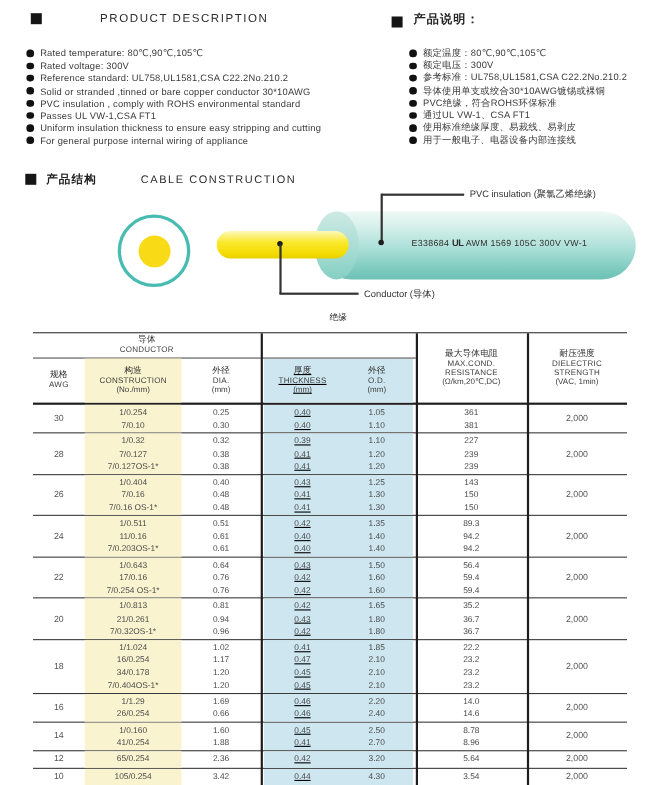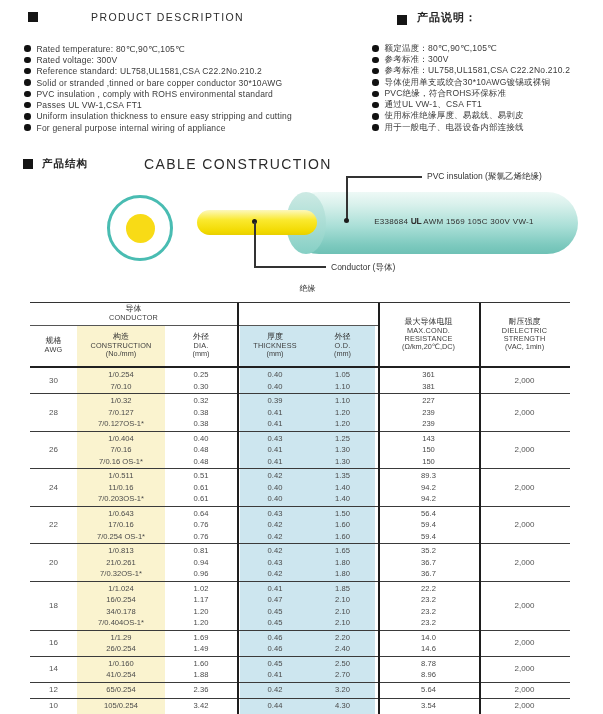--- a/index.html
+++ b/index.html
@@ -48,21 +48,21 @@
   .hen { font-size:7.3px; color:#3d3d3d; letter-spacing:0.2px; }
   .hsub { font-size:7.3px; color:#3d3d3d; }
   .g-cond { grid-column:1/4; grid-row:1; border-bottom:1px solid #555; }
   .g-ins  { grid-column:4/6; grid-row:1; border-bottom:1px solid #555;gap:41px; }
   .h-res  { grid-column:6; grid-row:1/3;align-items:center; }
   .h-str  { grid-column:7; grid-row:1/3; }
   .h-awg{grid-column:1;grid-row:2;} .h-con{grid-column:2;grid-row:2;}
   .h-dia{grid-column:3;grid-row:2;} .h-thk{grid-column:4;grid-row:2;} .h-od{grid-column:5;grid-row:2;}
   .bg-y { background:#faf3cf; }
   .bg-b { background:#cde6ef; background-clip:padding-box; }
-  .clip-l { border-left:3px solid transparent; }
+  .clip-l { border-left:3px solid transparent;text-decoration:underline; }
   .clip-r { border-right:3px solid transparent; }
   .t-row { border-top:1.5px solid #3a3a3a; }
   .t-row:first-child { border-top:none; }
   .tbody .cell { display:flex; flex-direction:column; justify-content:center;
     text-align:center; padding:1px 0; min-height:15px; }
   .tbody .line { font-size:7.6px; line-height:11.5px; color:#4a4a4a; }
   .c-awg .line, .c-str .line { font-size:8px; color:#555; }
 </style>
 </head>
 <body>
@@ -101,32 +101,32 @@
       <div class="bullet">
         <span class="dot"></span>
         <span class="btx">Uniform insulation thickness to ensure easy stripping and cutting</span>
       </div>
       <div class="bullet">
         <span class="dot"></span>
         <span class="btx">For general purpose internal wiring of appliance</span>
       </div>
     </div>
 
-  <div class="abs" style="left:356px; top:10px; display:flex; align-items:flex-end;margin-left:41px;">
+  <div class="abs" style="left:356px; top:10px; display:flex; align-items:flex-end;">
     <span class="sq"></span>
     <span class="h-zh" style="margin-left:10px;">产品说明：</span>
   </div>
   <div class="abs blist" style="left:362px; top:43px;" id="list-zh">
       <div class="bullet">
         <span class="dot"></span>
         <span class="btx">额定温度：80℃,90℃,105℃</span>
       </div>
       <div class="bullet">
         <span class="dot"></span>
-        <span class="btx">参考标准：300V</span>
+        <span class="btx">额定电压：300V</span>
       </div>
       <div class="bullet">
         <span class="dot"></span>
         <span class="btx">参考标准：UL758,UL1581,CSA C22.2No.210.2</span>
       </div>
       <div class="bullet">
         <span class="dot"></span>
         <span class="btx">导体使用单支或绞合30*10AWG镀锡或裸铜</span>
       </div>
       <div class="bullet">
@@ -143,21 +143,21 @@
       </div>
       <div class="bullet">
         <span class="dot"></span>
         <span class="btx">用于一般电子、电器设备内部连接线</span>
       </div>
     </div>
 
   <div class="abs" style="left:23px; top:156px; display:flex; align-items:center;">
     <span class="sq"></span>
     <span class="h-zh" style="margin-left:9px; font-size:10.5px;">产品结构</span>
-    <span class="h-en" style="margin-left:16px; font-size:14px;">CABLE  CONSTRUCTION</span>
+    <span class="h-en" style="font-size:10px;">CABLE  CONSTRUCTION</span>
   </div>
 
   <div class="abs cross-outer">
     <div class="cross-core"></div>
   </div>
   <div class="abs cyl-body"></div>
   <div class="abs cyl-cap"></div>
   <div class="abs rod"></div>
   <div class="abs print">
     <span>E338684</span>
@@ -462,21 +462,21 @@
         <div class="grid t-row">
           <div class="cell c-awg">
             <div class="line">16</div>
           </div>
           <div class="cell c-con bg-y">
             <div class="line">1/1.29</div>
             <div class="line">26/0.254</div>
           </div>
           <div class="cell c-dia">
             <div class="line">1.69</div>
-            <div class="line">1.49</div>
+            <div class="line">0.66</div>
           </div>
           <div class="cell c-thk bg-b clip-l">
             <div class="line">0.46</div>
             <div class="line">0.46</div>
           </div>
           <div class="cell c-od bg-b clip-r">
             <div class="line">2.20</div>
             <div class="line">2.40</div>
           </div>
           <div class="cell c-res">

